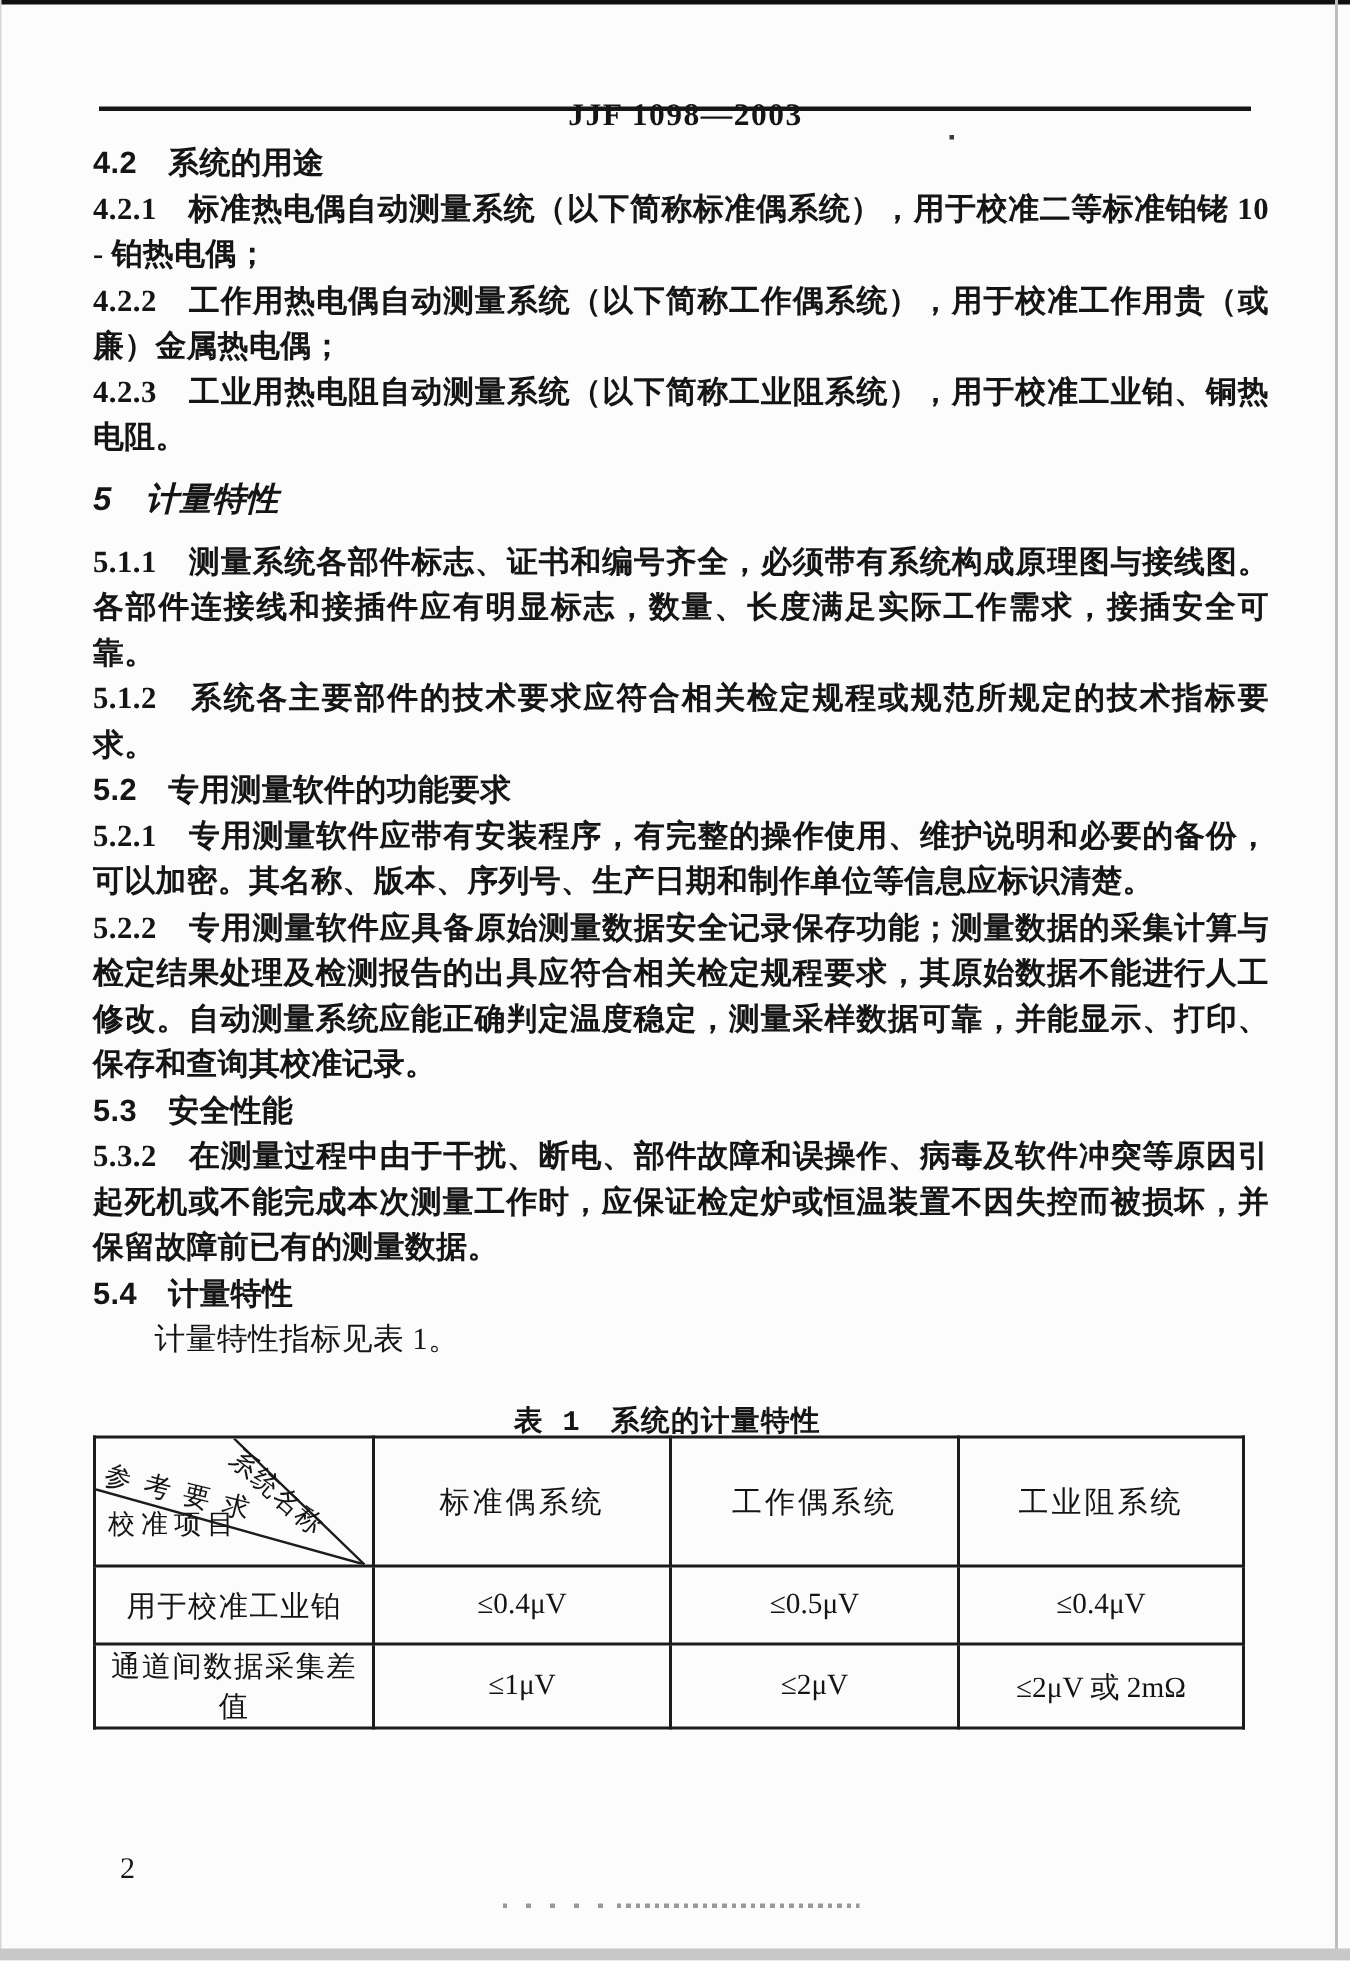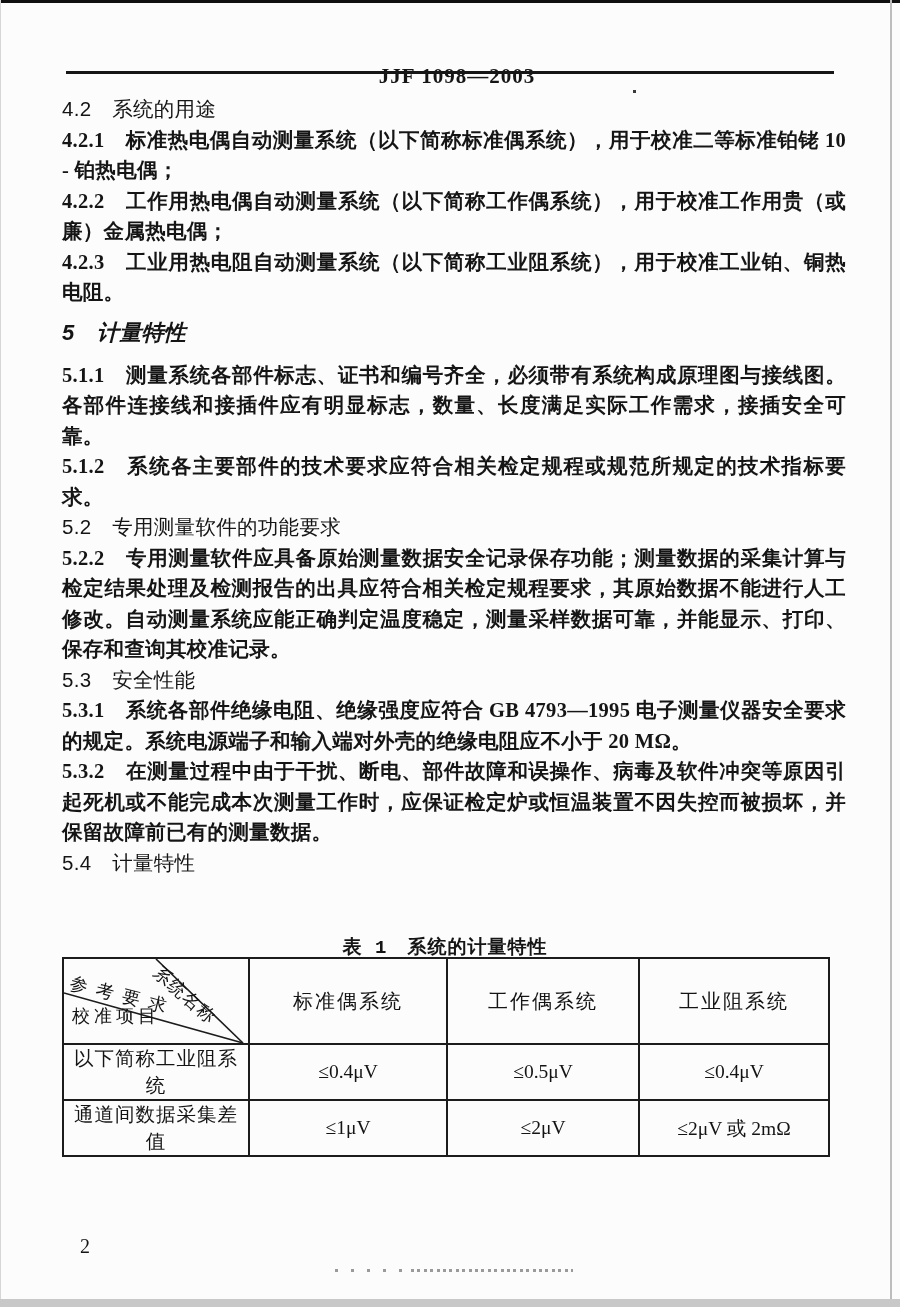--- a/index.html
+++ b/index.html
@@ -20,21 +20,21 @@
     font-weight:bold;font-size:21px;letter-spacing:1px;margin-top:24px;
   }
   .header-rule{position:absolute;left:66px;top:71px;width:768px;height:3px;background:#161616;}
 
   .body{
     position:absolute;left:62px;top:94px;width:784px;
     font-size:20.5px;line-height:30.5px;letter-spacing:0.3px;
     text-align:justify;text-align-last:left;
   }
   .body .p{margin:0;font-weight:bold;}
-  .body .h3{margin:0;font-weight:normal;font-family:"Liberation Sans","DejaVu Sans",sans-serif;}
+  .body .h3{margin:0;font-weight:bold;font-family:"Liberation Sans","DejaVu Sans",sans-serif;}
   .body .chapter{
     margin:8px 0 10px;line-height:34px;font-size:22px;font-weight:bold;
     font-family:"Liberation Sans","DejaVu Sans",sans-serif;
     font-style:italic;
   }
   .body .indent{margin:0;text-indent:2em;}
 
   .table-caption{
     position:absolute;left:62px;top:934px;width:766px;text-align:center;
     font-weight:bold;font-size:19px;letter-spacing:1px;
@@ -80,25 +80,26 @@
 
   <div class="body">
     <p class="h3">4.2　系统的用途</p>
     <p class="p">4.2.1　标准热电偶自动测量系统（以下简称标准偶系统），用于校准二等标准铂铑 10 - 铂热电偶；</p>
     <p class="p">4.2.2　工作用热电偶自动测量系统（以下简称工作偶系统），用于校准工作用贵（或廉）金属热电偶；</p>
     <p class="p">4.2.3　工业用热电阻自动测量系统（以下简称工业阻系统），用于校准工业铂、铜热电阻。</p>
     <p class="chapter">5　计量特性</p>
     <p class="p">5.1.1　测量系统各部件标志、证书和编号齐全，必须带有系统构成原理图与接线图。各部件连接线和接插件应有明显标志，数量、长度满足实际工作需求，接插安全可靠。</p>
     <p class="p">5.1.2　系统各主要部件的技术要求应符合相关检定规程或规范所规定的技术指标要求。</p>
     <p class="h3">5.2　专用测量软件的功能要求</p>
+    <p class="p">5.2.1　专用测量软件应带有安装程序，有完整的操作使用、维护说明和必要的备份，可以加密。其名称、版本、序列号、生产日期和制作单位等信息应标识清楚。</p>
     <p class="p">5.2.2　专用测量软件应具备原始测量数据安全记录保存功能；测量数据的采集计算与检定结果处理及检测报告的出具应符合相关检定规程要求，其原始数据不能进行人工修改。自动测量系统应能正确判定温度稳定，测量采样数据可靠，并能显示、打印、保存和查询其校准记录。</p>
     <p class="h3">5.3　安全性能</p>
-    <p class="p">5.3.1　系统各部件绝缘电阻、绝缘强度应符合 GB 4793—1995 电子测量仪器安全要求的规定。系统电源端子和输入端对外壳的绝缘电阻应不小于 20 MΩ。</p>
     <p class="p">5.3.2　在测量过程中由于干扰、断电、部件故障和误操作、病毒及软件冲突等原因引起死机或不能完成本次测量工作时，应保证检定炉或恒温装置不因失控而被损坏，并保留故障前已有的测量数据。</p>
     <p class="h3">5.4　计量特性</p>
+    <p class="indent">计量特性指标见表 1。</p>
   </div>
 
   <div class="table-caption">表 1　系统的计量特性</div>
 
   <table class="spec">
     <colgroup>
         <col style="width:186px">
         <col style="width:198px">
         <col style="width:192px">
         <col style="width:190px">
@@ -112,21 +113,21 @@
         </svg>
         <span class="lbl lbl-sys">系统名称</span>
         <span class="lbl lbl-ref">参考要求</span>
         <span class="lbl lbl-item">校准项目</span>
       </td>
       <td class="colhead">标准偶系统</td>
       <td class="colhead">工作偶系统</td>
       <td class="colhead">工业阻系统</td>
     </tr>
     <tr class="datarow">
-      <td class="rowlabel">以下简称工业阻系统</td>
+      <td class="rowlabel">用于校准工业铂</td>
       <td>≤0.4μV</td>
       <td>≤0.5μV</td>
       <td>≤0.4μV</td>
     </tr>
     <tr class="datarow">
       <td class="rowlabel">通道间数据采集差值</td>
       <td>≤1μV</td>
       <td>≤2μV</td>
       <td>≤2μV 或 2mΩ</td>
     </tr>

